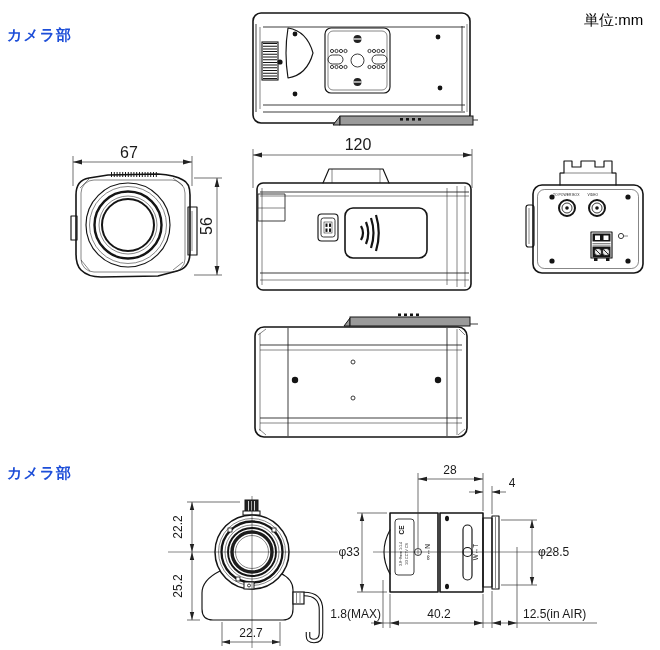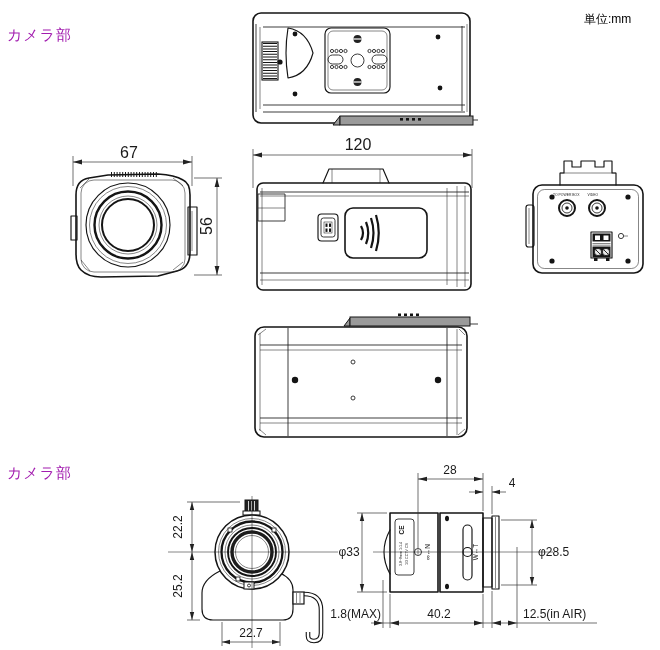--- a/index.html
+++ b/index.html
@@ -1,20 +1,20 @@
 <!DOCTYPE html>
 <html><head>
 <meta charset="utf-8">
 <style>
   html,body{margin:0;padding:0;background:#fff;}
   #canvas{position:relative;width:660px;height:650px;background:#fff;overflow:hidden;
           font-family:"Liberation Sans",sans-serif;}
   .abs{position:absolute;}
-  .jp-label{font-weight:normal;font-size:15px;color:#a21caf;letter-spacing:1px;}
-  .unit-label{font-size:12px;color:#000;}
+  .jp-label{font-weight:bold;font-size:15px;color:#1d4ed8;letter-spacing:1px;}
+  .unit-label{font-size:15px;color:#000;}
   svg{position:absolute;overflow:visible;}
   .ol{fill:none;stroke:#141414;stroke-width:1.6;stroke-linejoin:round;stroke-linecap:round;}
   .ol2{fill:none;stroke:#141414;stroke-width:1.15;stroke-linejoin:round;stroke-linecap:round;}
   .ml{fill:none;stroke:#1a1a1a;stroke-width:0.85;stroke-linejoin:round;}
   .tl{fill:none;stroke:#222;stroke-width:0.55;}
   .dim{fill:none;stroke:#333;stroke-width:0.7;}
   .arr{fill:#222;stroke:none;}
   .dimtxt{fill:#1a1a1a;font-family:"Liberation Sans",sans-serif;font-size:16px;}
   .dimtxt-s{fill:#1a1a1a;font-family:"Liberation Sans",sans-serif;font-size:12px;}
   .microtxt{fill:#1a1a1a;font-family:"Liberation Sans",sans-serif;}

